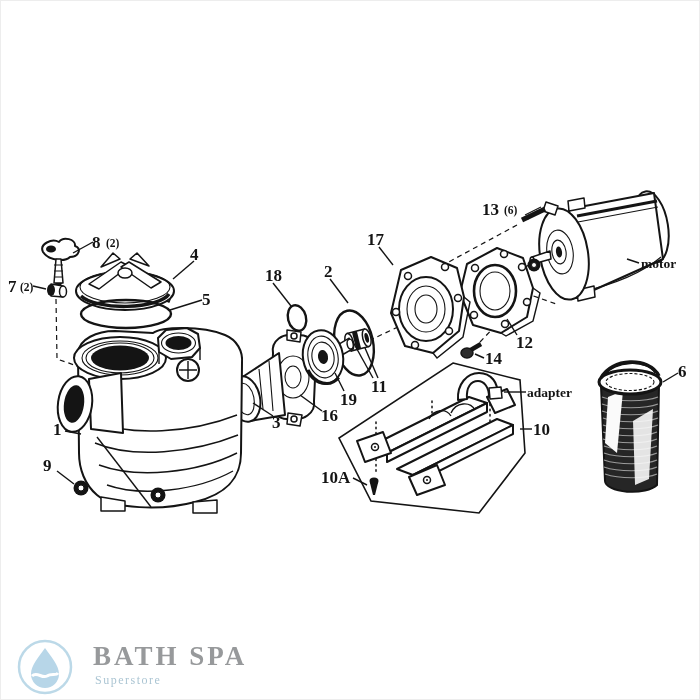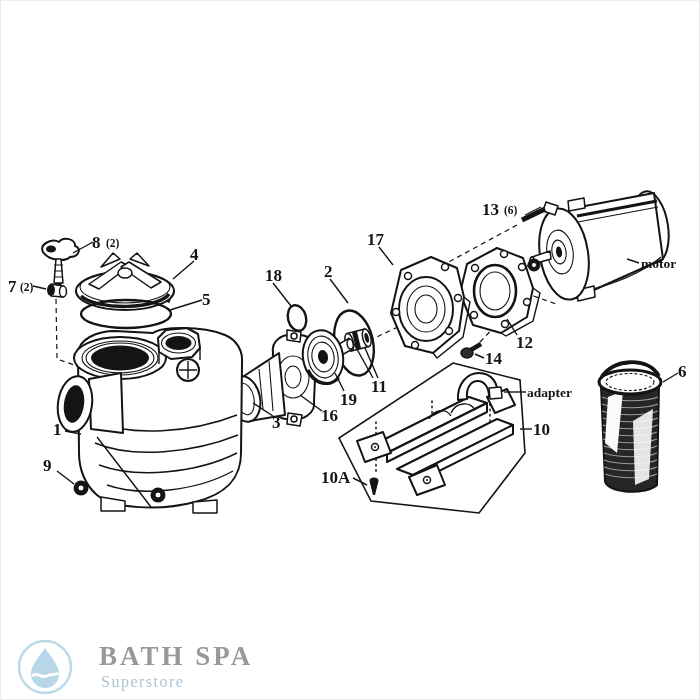--- a/index.html
+++ b/index.html
@@ -12,23 +12,23 @@
   .ln{stroke:#141414;stroke-width:1.4;fill:none;}
   .dash{stroke:#141414;stroke-width:1.2;fill:none;stroke-dasharray:5 4;}
   .dot{stroke:#141414;stroke-width:1.5;fill:none;stroke-dasharray:1.5 3.8;stroke-linecap:round;}
   .p{fill:#ffffff;stroke:#141414;stroke-width:2;stroke-linejoin:round;stroke-linecap:round;}
   .p15{fill:#ffffff;stroke:#141414;stroke-width:1.5;stroke-linejoin:round;}
   .k{fill:#141414;}
   .ring{fill:none;stroke:#141414;stroke-width:2.4;}
   .thin{fill:none;stroke:#141414;stroke-width:1.1;}
   .footer{position:absolute;left:16px;top:638px;display:flex;align-items:flex-start;}
   .logo-circle{width:56px;height:56px;}
-  .logo-text{margin-left:26px;margin-top:4px;}
+  .logo-text{margin-left:20px;margin-top:4px;}
   .brand{font-weight:bold;font-size:27px;letter-spacing:3px;color:#97999b;line-height:1.0;}
-  .tagline{font-size:16px;letter-spacing:1.5px;color:#abc5d3;margin-top:3px;margin-left:2px;}
+  .tagline{font-size:12px;letter-spacing:1.5px;color:#abc5d3;margin-top:3px;margin-left:2px;}
 </style>
 </head>
 <body>
 
 <div class="canvas">
 
 <svg width="700" height="640" viewBox="0 0 700 640">
 
   <path class="dash" d="M238 401 L543 257"></path>
 

